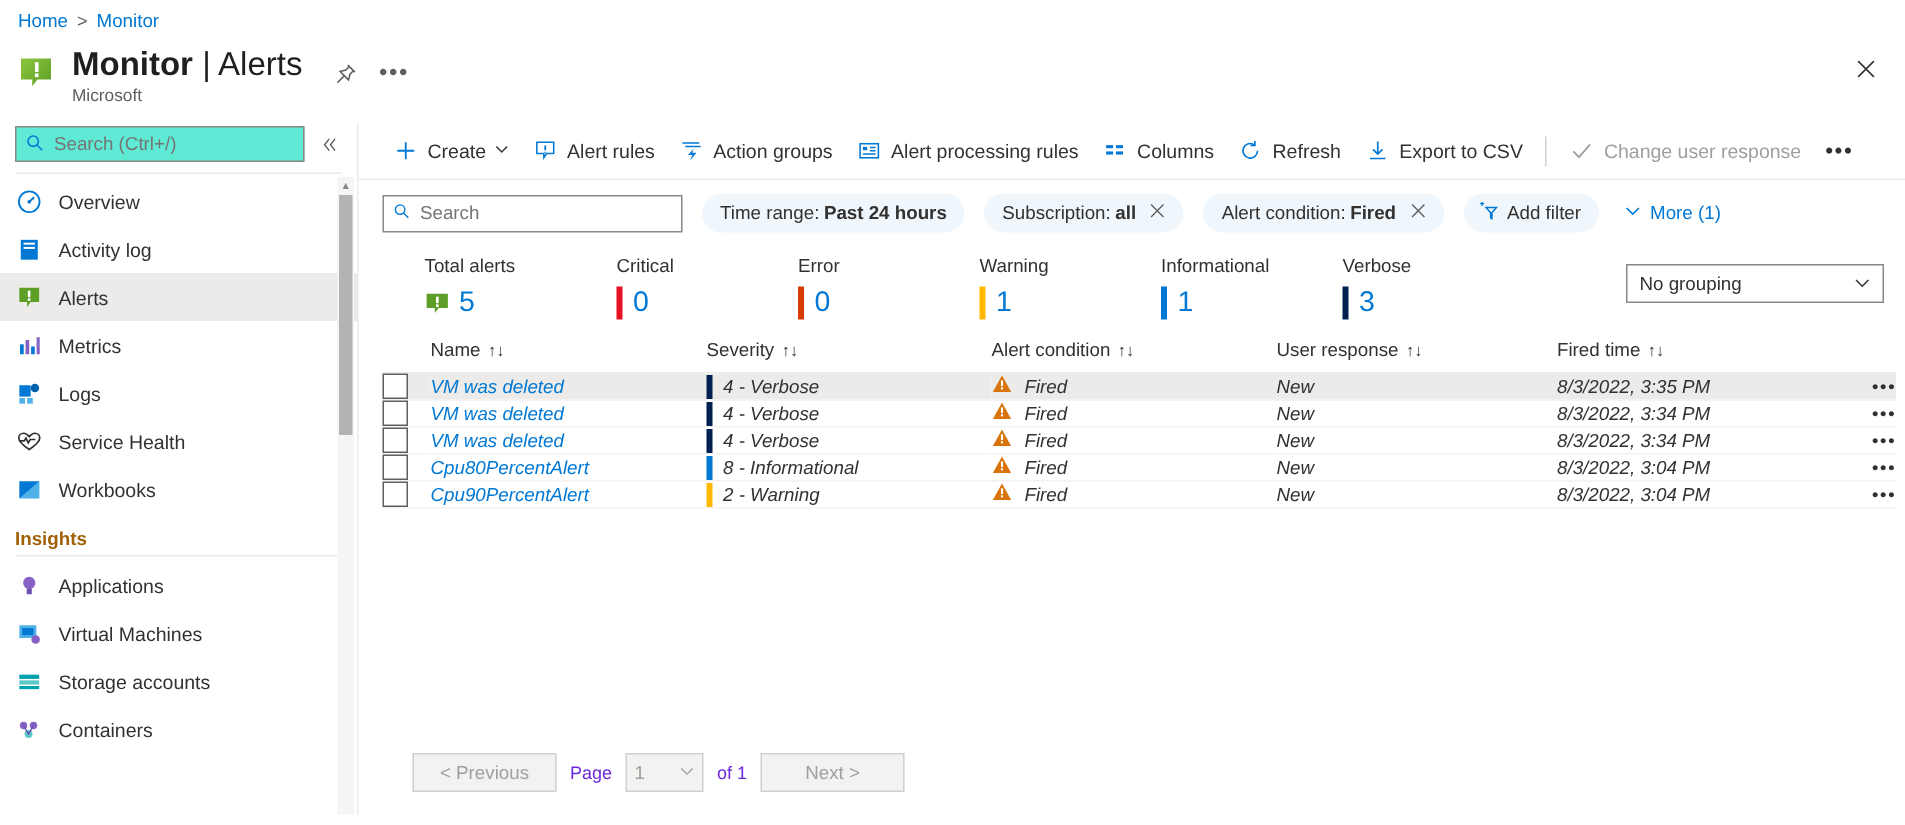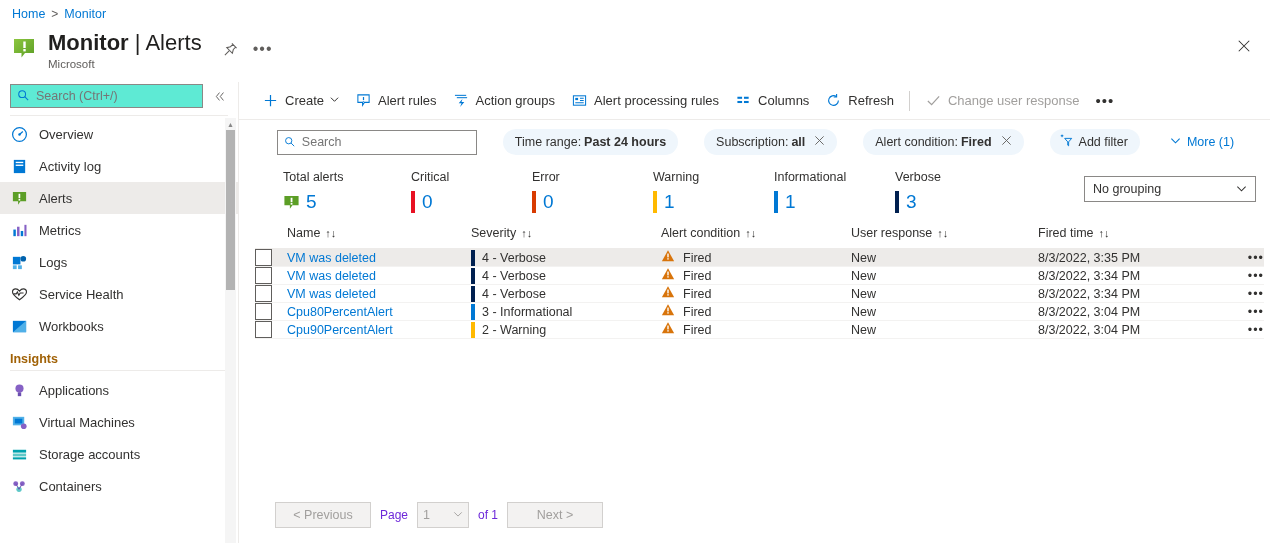--- a/index.html
+++ b/index.html
@@ -152,22 +152,21 @@
   }
   .tb-item.disabled .tb-ico { color: #a19f9d; }
   .tb-chev { margin-left: 6px; color: #323130; font-size: 9px; }
   .tb-sep { width: 1px; height: 20px; background: #d2d0ce; margin: 0 6px; }
 
   
   #filter-row {
     height: 44px; flex: none;
     display: flex; align-items: center;
     padding: 0 14px 0 16px;
-    gap: 26px;
-    justify-content: center;
+    gap: 13px;
   }
   #alert-search {
     width: 200px; height: 25px;
     border: 1px solid #8a8886; background: #fff;
     display: flex; align-items: center; padding: 0 6px;
   }
   #alert-search .mag { color: #0078d4; font-size: 11px; margin-right: 5px; }
   #alert-search input {
     border: none; outline: none; width: 100%;
     font-family: "Liberation Sans", sans-serif;
@@ -226,20 +225,21 @@
     vertical-align: bottom;
     white-space: nowrap;
   }
   .sort-gl { color: #323130; margin-left: 5px; font-size: 11px; }
   #alerts-table tbody td {
     padding: 0; height: 16px;
     font-size: 12.5px; color: #323130;
     border-bottom: 1px solid #f3f2f1;
     vertical-align: middle;
     white-space: nowrap;
+    font-style: italic;
   }
   #alerts-table tbody tr.selected td { background: #edebe9; }
   .cbx {
     width: 17px; height: 17px;
     border: 1px solid #605e5c; background: #fff;
     display: inline-block; vertical-align: middle; cursor: pointer;
   }
   .alert-link { color: #0078d4; cursor: pointer; }
   .cell-flex { display: flex; align-items: center; }
   .fired-ico { margin-right: 8px; flex: none; }
@@ -533,20 +533,30 @@
       <div class="tb-item">
         <span class="tb-ico">
           <svg viewBox="0 0 16 16" width="15" height="15" fill="none" stroke="#0078d4" stroke-width="1.2">
             <path d="M13.2 8 A5.2 5.2 0 1 1 11 3.8"></path>
             <path d="M11.3 1 L11.3 4.2 L8.2 4.2"></path>
           </svg>
         </span>
         <span>Refresh</span>
       </div>
 
+      <div class="tb-item">
+        <span class="tb-ico">
+          <svg viewBox="0 0 16 16" width="15" height="15" fill="none" stroke="#0078d4" stroke-width="1.2">
+            <path d="M8 1.5 V10"></path>
+              <path d="M4.6 7 L8 10.4 L11.4 7"></path>
+              <path d="M2.5 13.5 H13.5"></path>
+          </svg>
+        </span>
+        <span>Export to CSV</span>
+      </div>
 
       <div class="tb-sep"></div>
 
       <div class="tb-item disabled">
         <span class="tb-ico">
           <svg viewBox="0 0 16 16" width="15" height="15" fill="none" stroke="#a19f9d" stroke-width="1.3">
             <path d="M2 8.5 L6 12.5 L14 3.5"></path>
           </svg>
         </span>
         <span>Change user response</span>
@@ -771,21 +781,21 @@
               <td><span>New</span></td>
               <td><span>8/3/2022, 3:34 PM</span></td>
               <td class="row-more">•••</td>
             </tr>
             <tr>
               <td><span class="cbx"></span></td>
               <td><span class="alert-link">Cpu80PercentAlert</span></td>
               <td>
                 <div class="cell-flex">
                   <span class="sev-bar" style="height:16px;background:#0078d4"></span>
-                  <span>3 - Informational</span>
+                  <span>8 - Informational</span>
                 </div>
               </td>
               <td>
                 <div class="cell-flex">
                   <span class="fired-ico"><svg viewBox="0 0 16 16" width="14" height="14">
                       <path d="M8 1.5 L15 14 H1 Z" fill="#d8740b"></path>
                       <rect x="7.2" y="5.2" width="1.6" height="4.4" fill="#fff"></rect>
                       <rect x="7.2" y="10.5" width="1.6" height="1.6" fill="#fff"></rect>
                     </svg></span>
                   <span>Fired</span>

